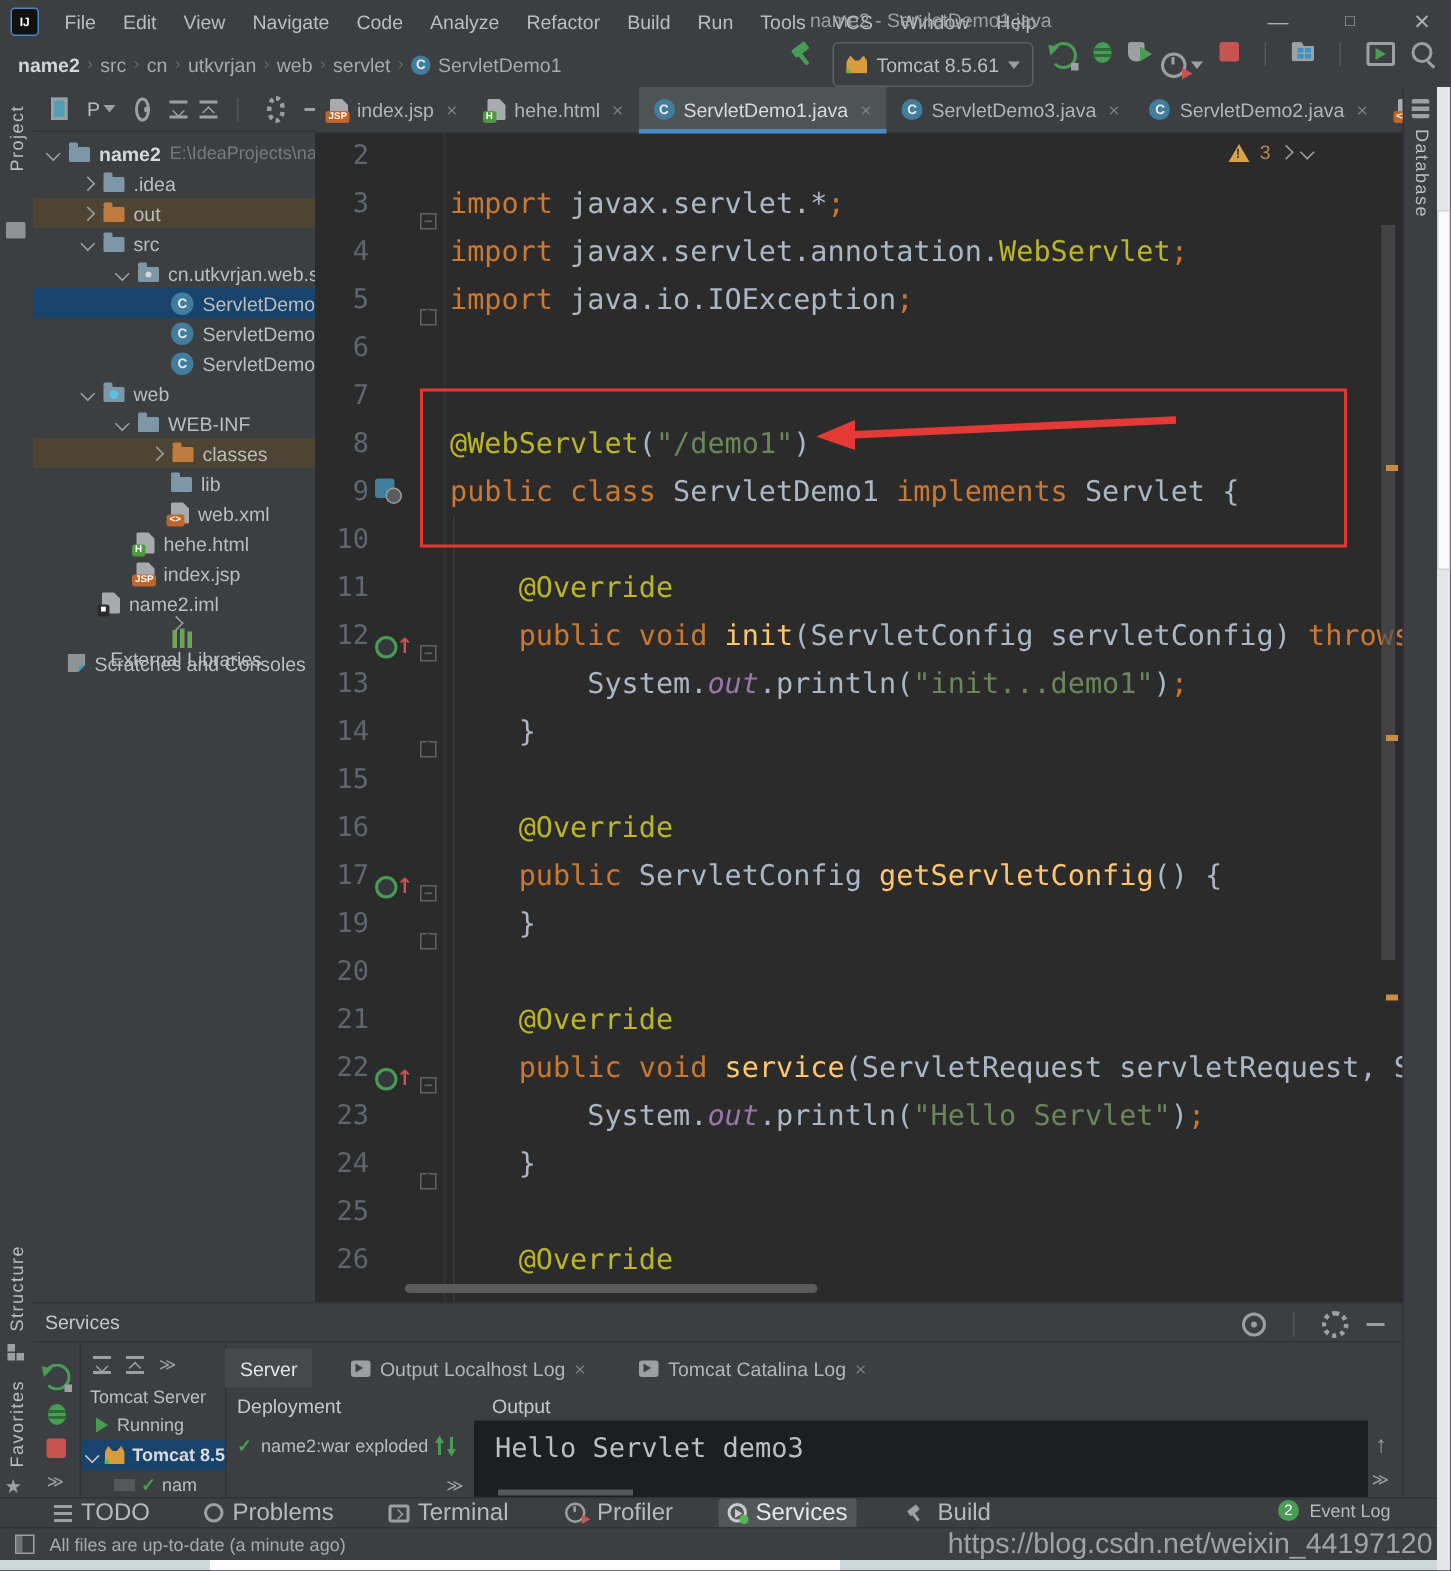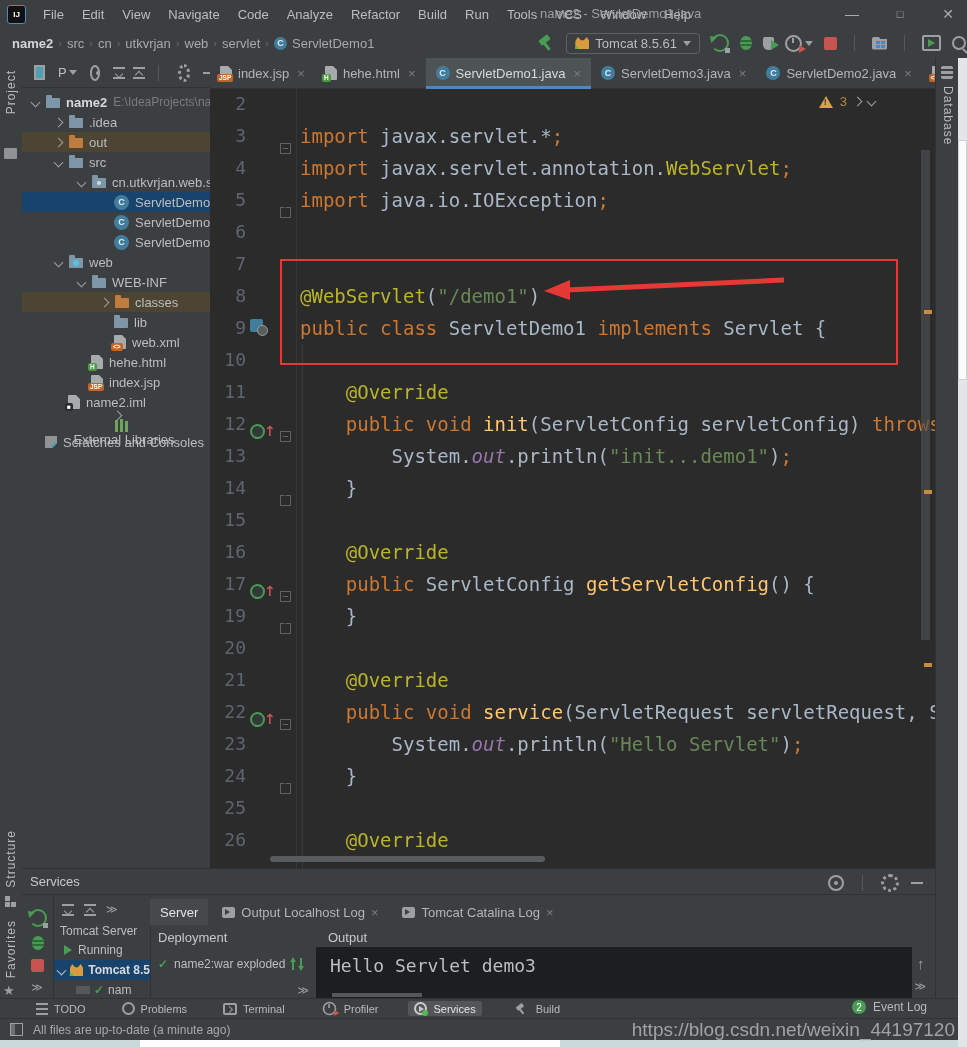--- a/index.html
+++ b/index.html
@@ -17,21 +17,21 @@
   #winbtns{position:absolute;right:8px;top:0;height:28px;display:flex;align-items:center;gap:26px;color:#aaacae;}
   .wb{width:22px;text-align:center;font-size:14px;}
   .wb.box{font-size:11px;}
 
   
   #navbar{position:absolute;left:0;top:28px;width:967px;height:30px;background:#3c3f41;border-bottom:1px solid #323232;}
   #crumbs{position:absolute;left:12px;top:0;height:30px;display:flex;align-items:center;gap:5px;}
   .crumb{color:#a7aaad;}
   .crumb.first{color:#d3d5d6;font-weight:bold;}
   .crumb-sep{color:#6a6d6f;font-size:11px;}
-  #run-toolbar{position:absolute;right:1px;top:0;height:30px;display:flex;align-items:center;gap:11px;}
+  #run-toolbar{position:absolute;right:12px;top:0;height:30px;display:flex;gap:11px;}
   #run-config{display:flex;align-items:center;gap:6px;border:1px solid #5e6162;border-radius:4px;padding:2px 8px;color:#bbbdbf;}
   .caret-down{display:inline-block;width:0;height:0;border-left:4px solid transparent;border-right:4px solid transparent;border-top:5px solid #9da0a2;}
 
   
   .chv{display:inline-block;width:6px;height:6px;border-right:1.5px solid #9da0a2;border-bottom:1.5px solid #9da0a2;}
   .chv.d{transform:rotate(45deg);}
   .chv.r{transform:rotate(-45deg);}
   .ico-hammer{position:relative;width:18px;height:16px;display:inline-block;}
   .ico-hammer::before{content:"";position:absolute;left:2px;top:2px;width:11px;height:6px;background:#499C54;border-radius:1px;transform:rotate(-38deg);}
   .ico-hammer::after{content:"";position:absolute;left:8px;top:6px;width:3px;height:10px;background:#499C54;border-radius:1px;transform:rotate(-38deg);}
@@ -163,37 +163,37 @@
   .sv-head{height:25px;border-bottom:1px solid #323232;display:flex;align-items:center;padding-left:8px;color:#c6c8ca;}
   .sv-head-icons{position:absolute;right:12px;top:5px;display:flex;align-items:center;gap:12px;}
   #sv-left{position:absolute;left:0;top:26px;width:32px;height:104px;border-right:1px solid #323232;display:flex;flex-direction:column;align-items:center;gap:9px;padding-top:14px;box-sizing:border-box;}
   .more{color:#9da0a2;font-size:11px;letter-spacing:1px;}
   #sv-tree{position:absolute;left:32px;top:26px;width:96px;height:104px;border-right:1px solid #323232;overflow:hidden;font-size:12px;}
   #sv-tree .tb{display:flex;gap:10px;padding:8px 0 6px 8px;align-items:center;}
   #sv-tree .lbl{padding:2px 0 2px 6px;color:#bbbdbf;white-space:nowrap;}
   #sv-tree .run{display:flex;align-items:center;gap:6px;padding:3px 0 3px 10px;}
   #sv-tree .selrow{display:flex;align-items:center;gap:5px;background:#17436d;color:#d8dadb;font-weight:bold;padding:3px 0 3px 4px;white-space:nowrap;}
   #sv-tree .partial{display:flex;align-items:center;gap:4px;padding:3px 0 0 22px;white-space:nowrap;color:#bbbdbf;}
-  #sv-tabs{position:absolute;left:128px;top:30px;height:26px;display:flex;align-items:center;gap:4px;}
+  #sv-tabs{position:absolute;left:128px;top:30px;height:26px;display:flex;align-items:center;gap:16px;}
   .sv-tab{display:flex;align-items:center;gap:6px;padding:0 10px;color:#b2b5b7;height:26px;}
   .sv-tab.sel{color:#e3e5e6;background:#46494b;}
   .log-ico{position:relative;width:13px;height:11px;background:#9da0a2;border-radius:2px;display:inline-block;}
   .log-ico::after{content:"";position:absolute;left:3px;top:2px;border-top:3.5px solid transparent;border-bottom:3.5px solid transparent;border-left:5px solid #3c3f41;}
   #sv-cols{position:absolute;left:128px;top:56px;width:785px;height:74px;}
   .colhead{position:absolute;top:0;height:26px;line-height:26px;color:#c6c8ca;}
   #dep-col{position:absolute;left:0;top:26px;width:166px;height:48px;border-right:1px solid #323232;}
   .dep-row{display:flex;align-items:center;gap:6px;padding:6px 4px 0 8px;font-size:12px;white-space:nowrap;}
   #console{position:absolute;left:166px;top:22px;width:596px;height:52px;background:#1d1e20;overflow:hidden;}
   #console .ctext{font-family:"DejaVu Sans Mono",monospace;font-size:18px;color:#bcbec4;padding:8px 0 0 14px;white-space:pre;}
   #console-scroll{position:absolute;left:182px;top:68px;width:90px;height:4px;background:#55585a;}
   #out-btns{position:absolute;right:8px;top:30px;display:flex;flex-direction:column;align-items:center;gap:8px;color:#9da0a2;}
 
   
   #toolwin-bar{position:absolute;left:0;top:998px;width:958px;height:20px;background:#3c3f41;border-top:1px solid #323232;display:flex;align-items:center;padding-left:30px;gap:24px;box-sizing:border-box;}
-  .tw-item{display:flex;align-items:center;gap:6px;color:#b7babc;font-size:11px;padding:1px 6px;}
+  .tw-item{display:flex;align-items:center;gap:6px;color:#b7babc;font-size:16px;padding:1px 6px;}
   .tw-item.sel{background:#525658;color:#e3e5e6;border-radius:2px;}
   .tw-ico{width:12px;height:12px;display:inline-block;position:relative;}
   .tw-todo{background:repeating-linear-gradient(#9da0a2 0 2px,transparent 2px 5px);}
   .tw-problems{border:2px solid #9da0a2;border-radius:50%;width:9px;height:9px;}
   .tw-terminal{border:2px solid #9da0a2;border-radius:2px;width:10px;height:8px;}
   .tw-terminal::after{content:"";position:absolute;left:2px;top:2px;width:4px;height:4px;border-right:1.5px solid #9da0a2;border-bottom:1.5px solid #9da0a2;transform:rotate(-45deg);}
   .tw-services{border:2px solid #c9cbcc;border-radius:50%;width:9px;height:9px;}
   .tw-services::before{content:"";position:absolute;left:3px;top:2px;border-top:3px solid transparent;border-bottom:3px solid transparent;border-left:5px solid #c9cbcc;}
   .tw-services::after{content:"";position:absolute;right:-3px;bottom:-3px;width:6px;height:6px;border-radius:50%;background:#4fbb52;}
   #eventlog{position:absolute;right:40px;top:1000px;display:flex;align-items:center;gap:7px;color:#b7babc;font-size:12px;}

